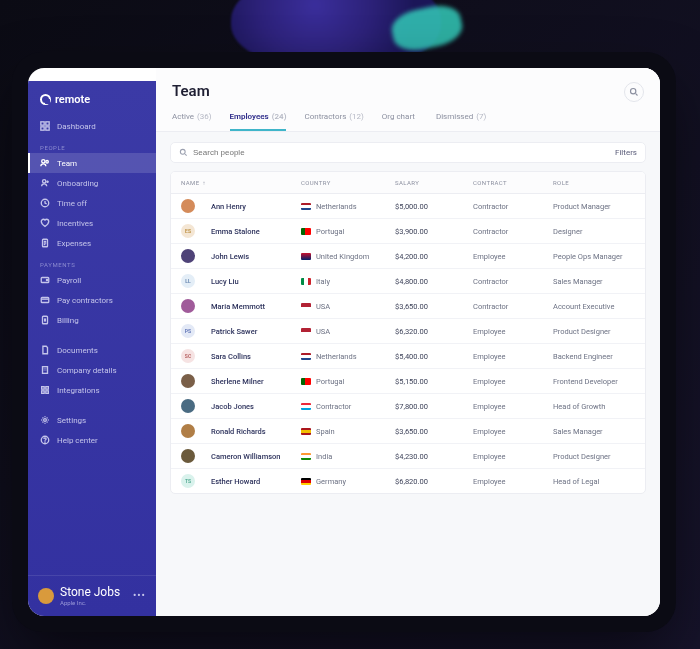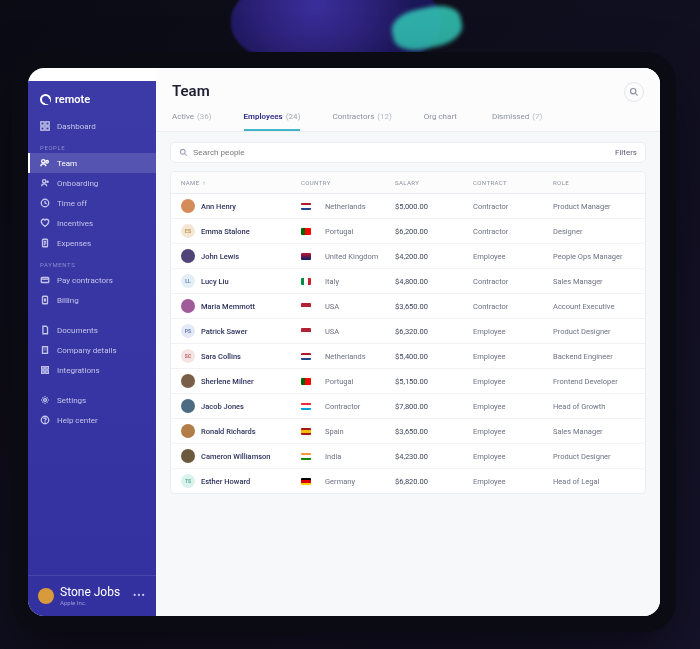--- a/index.html
+++ b/index.html
@@ -22,37 +22,37 @@
 .side-footer { display: flex; align-items: center; gap: 6px; padding: 10px 10px; border-top: 1px solid rgba(255,255,255,.1); }
 .sf-av { width: 16px; height: 16px; border-radius: 50%; background: #d99a3c; }
 .sf-name { color: #fff; font-size: 12px; line-height: 1.1; }
 .sf-sub { color: #9998d8; font-size: 6px; }
 .sf-more { margin-left: auto; color: #c4c4ea; font-size: 10px; letter-spacing: 1px; cursor: pointer; }
 
 .main { flex: 1; background: #f7f8fa; display: flex; flex-direction: column; position: relative; overflow: hidden; }
 .topbar { display: flex; align-items: flex-start; padding: 14px 16px 0; background: #fcfcfd; }
 .page-title { font-size: 15px; font-weight: 600; color: #1f1f33; }
 .search-top { margin-left: auto; width: 20px; height: 20px; border: 1px solid #e3e5eb; border-radius: 50%; display: flex; align-items: center; justify-content: center; color: #8c90a0; cursor: pointer; }
-.tabs { display: flex; gap: 32px; padding: 10px 16px 0; background: #fcfcfd; font-size: 8px; border-bottom: 1px solid #ecedf2; }
+.tabs { display: flex; gap: 18px; padding: 10px 16px 0; background: #fcfcfd; font-size: 8px; border-bottom: 1px solid #ecedf2; }
 .tab { padding-bottom: 8px; color: #8c90a0; cursor: pointer; white-space: nowrap; }
 .tab .cnt { color: #b5b8c4; margin-left: 3px; }
 .tab.active { color: #2c2a89; font-weight: 600; border-bottom: 2px solid #3fb5c9; }
 .content { padding: 10px 14px; flex: 1; overflow: hidden; }
 .search-row { display: flex; align-items: flex-end; background: #fff; border: 1px solid #ecedf2; border-radius: 5px; padding: 5px 8px; font-size: 8px; color: #9ba0af; margin-bottom: 8px; }
 .search-row input { border: none; outline: none; flex: 1; font-size: 8px; background: transparent; }
 .filters-btn { margin-left: auto; color: #5a5c79; cursor: pointer; }
 .table { background: #fff; border: 1px solid #ecedf2; border-radius: 5px; overflow: hidden; }
 .thead, .trow { display: grid; grid-template-columns: 120px 94px 78px 80px 1fr; align-items: center; font-size: 7.5px; }
 .thead { padding: 7px 10px; color: #8c90a0; text-transform: uppercase; font-size: 6px; letter-spacing: .4px; background: #fcfcfd; border-bottom: 1px solid #ecedf2; }
 .thead .sort { margin-left: 3px; }
 .trow { padding: 5px 10px; border-bottom: 1px solid #f1f2f6; color: #495061; }
 .trow:last-child { border-bottom: none; }
-.cell-name { display: flex; align-items: center; gap: 6px; color: #2e335d; font-weight: 500; }
+.cell-name { display: flex; align-items: center; gap: 16px; color: #2e335d; font-weight: 500; }
 .av { width: 14px; height: 14px; border-radius: 50%; background: #d6d8e3; flex-shrink: 0; display: flex; align-items: center; justify-content: center; font-size: 5px; font-weight: 600; color: #fff; }
-.cell-country { display: flex; align-items: center; gap: 14px; color: #6d7284; }
+.cell-country { display: flex; align-items: center; gap: 5px; color: #6d7284; }
 .flag { width: 10px; height: 7px; border-radius: 1px; display: inline-block; flex-shrink: 0; }
 .role { color: #6d7284; }
 .salary { color: #3e435a; }
 .contract { color: #6d7284; }
 </style>
 </head>
 <body>
 
 <div class="backdrop-orb"></div>
 <div class="orb-teal"></div>
@@ -122,20 +122,29 @@
             <svg viewBox="0 0 12 12">
               <rect x="3" y="1.5" width="6" height="9" rx="1"></rect>
               <path d="M4.5 4h3M4.5 6h3M4.5 8h2"></path>
             </svg>
           </span>
         <span>Expenses</span>
       </div>
 
       <div class="side-group">PAYMENTS</div>
 
+      <div class="side-item">
+        <span class="side-icon">
+            <svg viewBox="0 0 12 12">
+              <rect x="1.5" y="3" width="9" height="6" rx="1"></rect>
+              <circle cx="8.5" cy="6" r=".8"></circle>
+            </svg>
+          </span>
+        <span>Payroll</span>
+      </div>
       <div class="side-item">
         <span class="side-icon">
             <svg viewBox="0 0 12 12">
               <rect x="1.5" y="3" width="9" height="6" rx="1"></rect>
               <path d="M1.5 5h9"></path>
             </svg>
           </span>
         <span>Pay contractors</span>
       </div>
       <div class="side-item">
@@ -266,21 +275,21 @@
               </div>
               <div class="trow">
     <div class="cell-name">
       <span class="av" style="background:#f4e6d4;color:#b98b3a">ES</span>
       <span>Emma Stalone</span>
     </div>
     <div class="cell-country">
       <span class="flag" style="background:linear-gradient(90deg,#006600 40%, #ff0000 40%)"></span>
       <span>Portugal</span>
     </div>
-    <div class="salary">$6,200.00</div>
+    <div class="salary">$3,900.00</div>
     <div class="contract">Contractor</div>
     <div class="role">Designer</div>
               </div>
               <div class="trow">
     <div class="cell-name">
       <span class="av" style="background:#4f4378;color:#fff"></span>
       <span>John Lewis</span>
     </div>
     <div class="cell-country">
       <span class="flag" style="background:linear-gradient(#c8102e, #012169)"></span>

